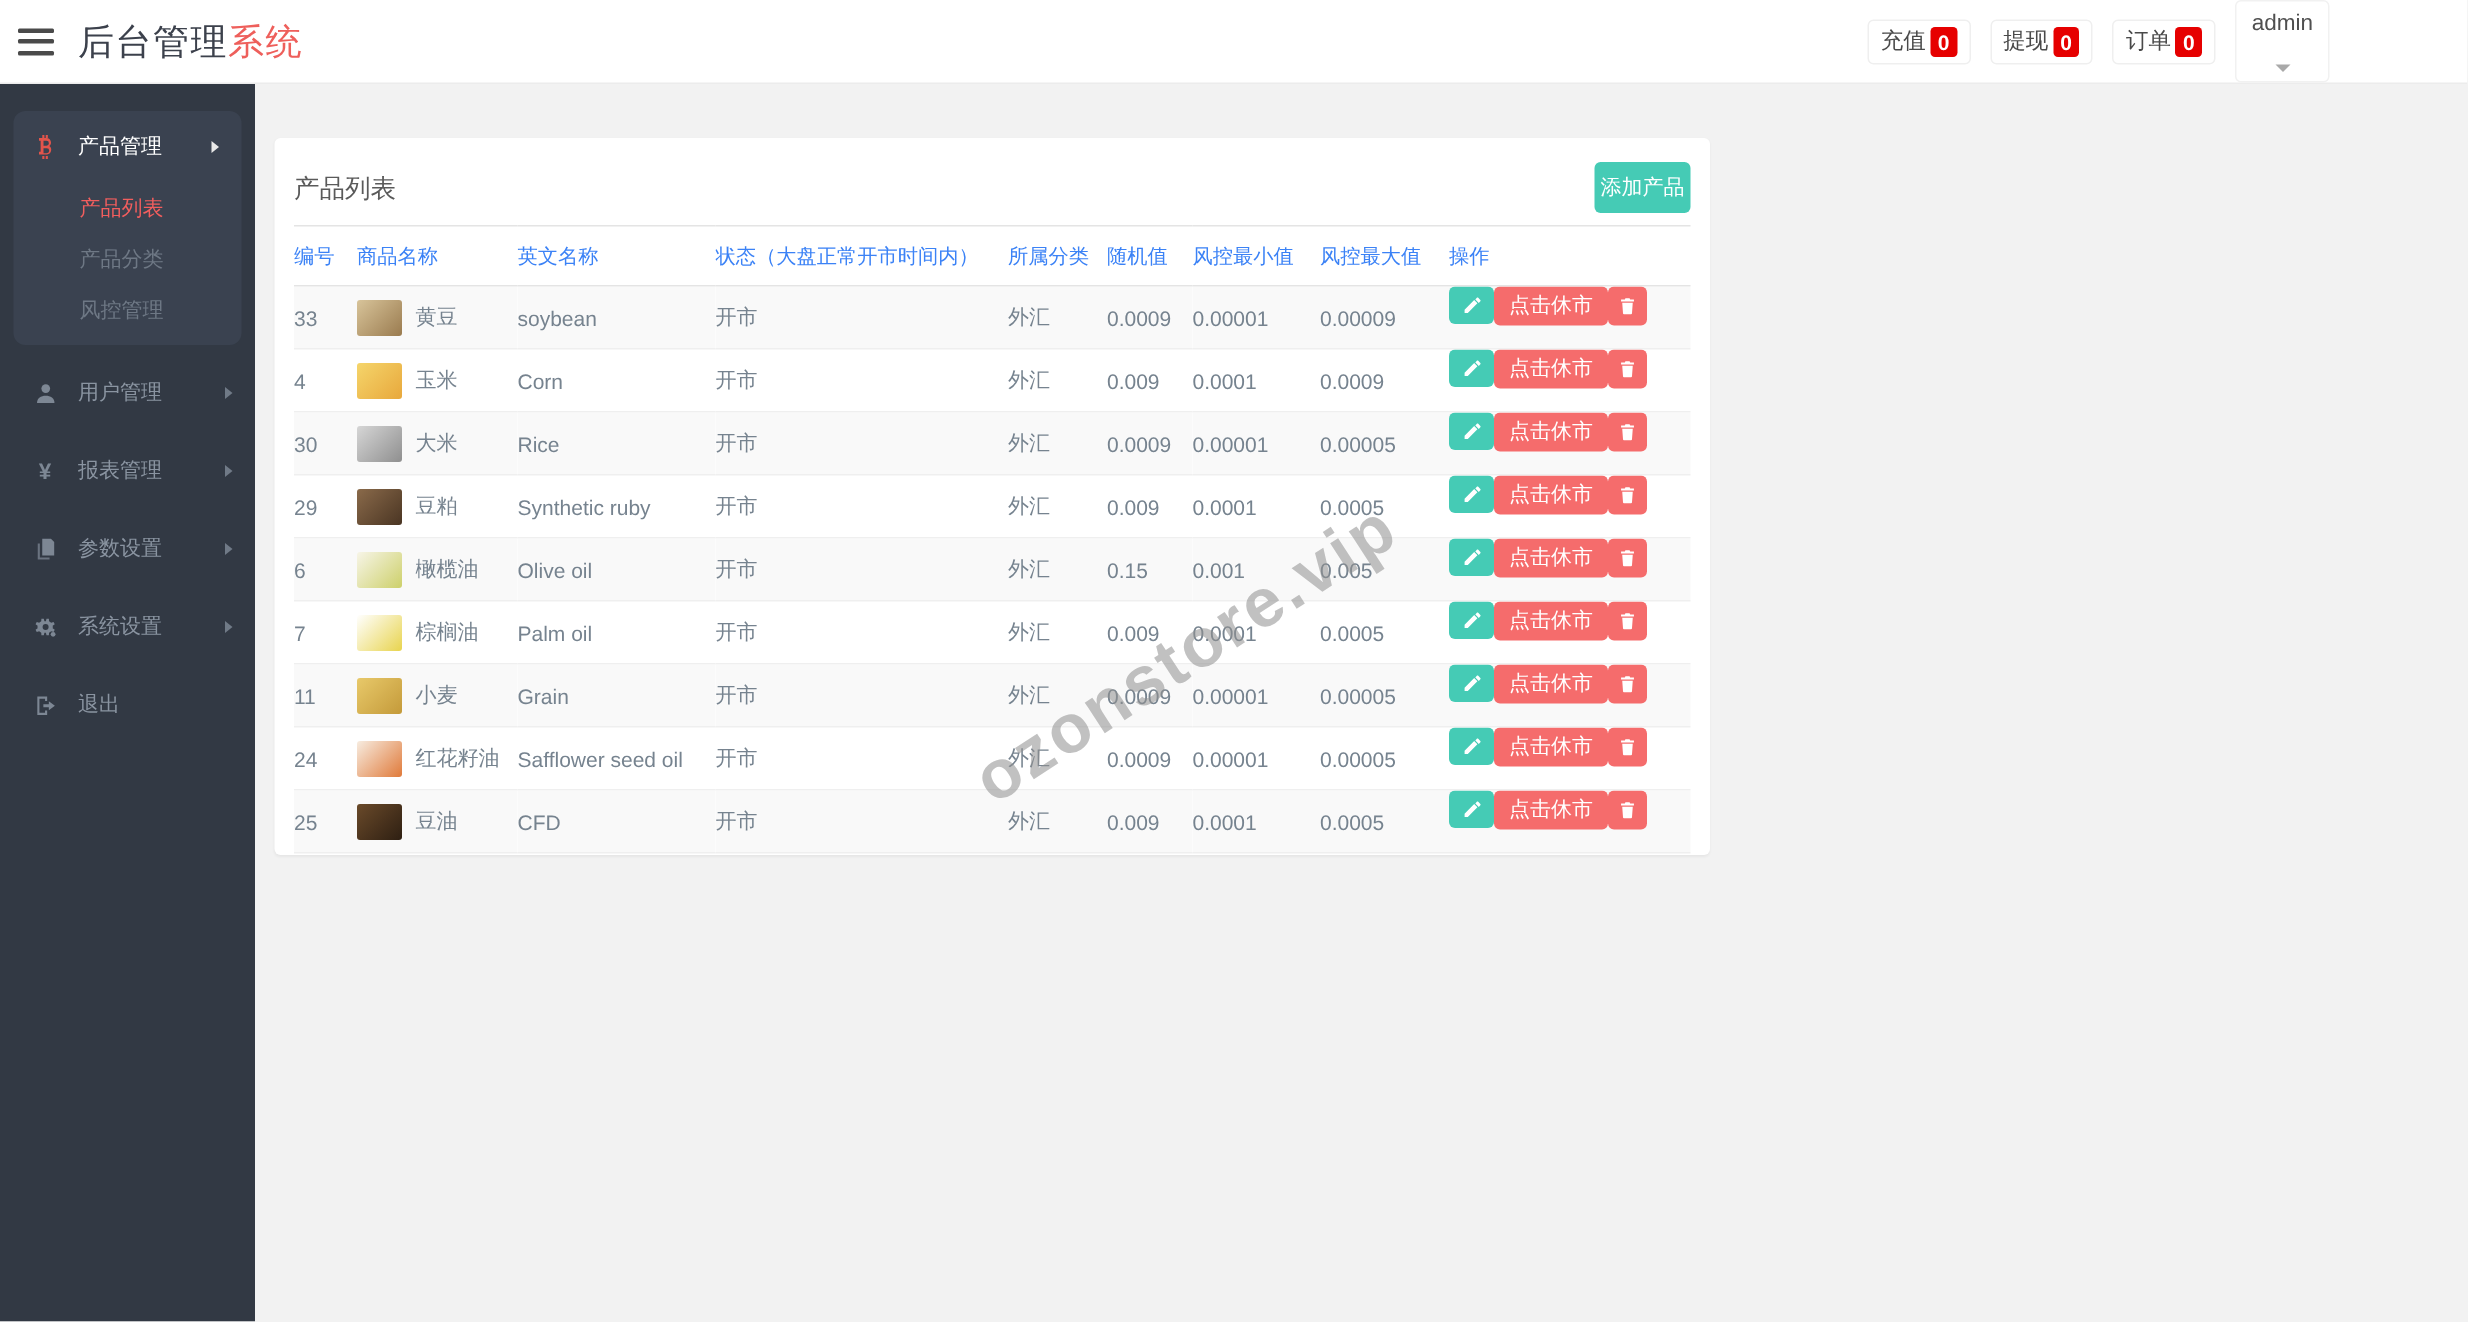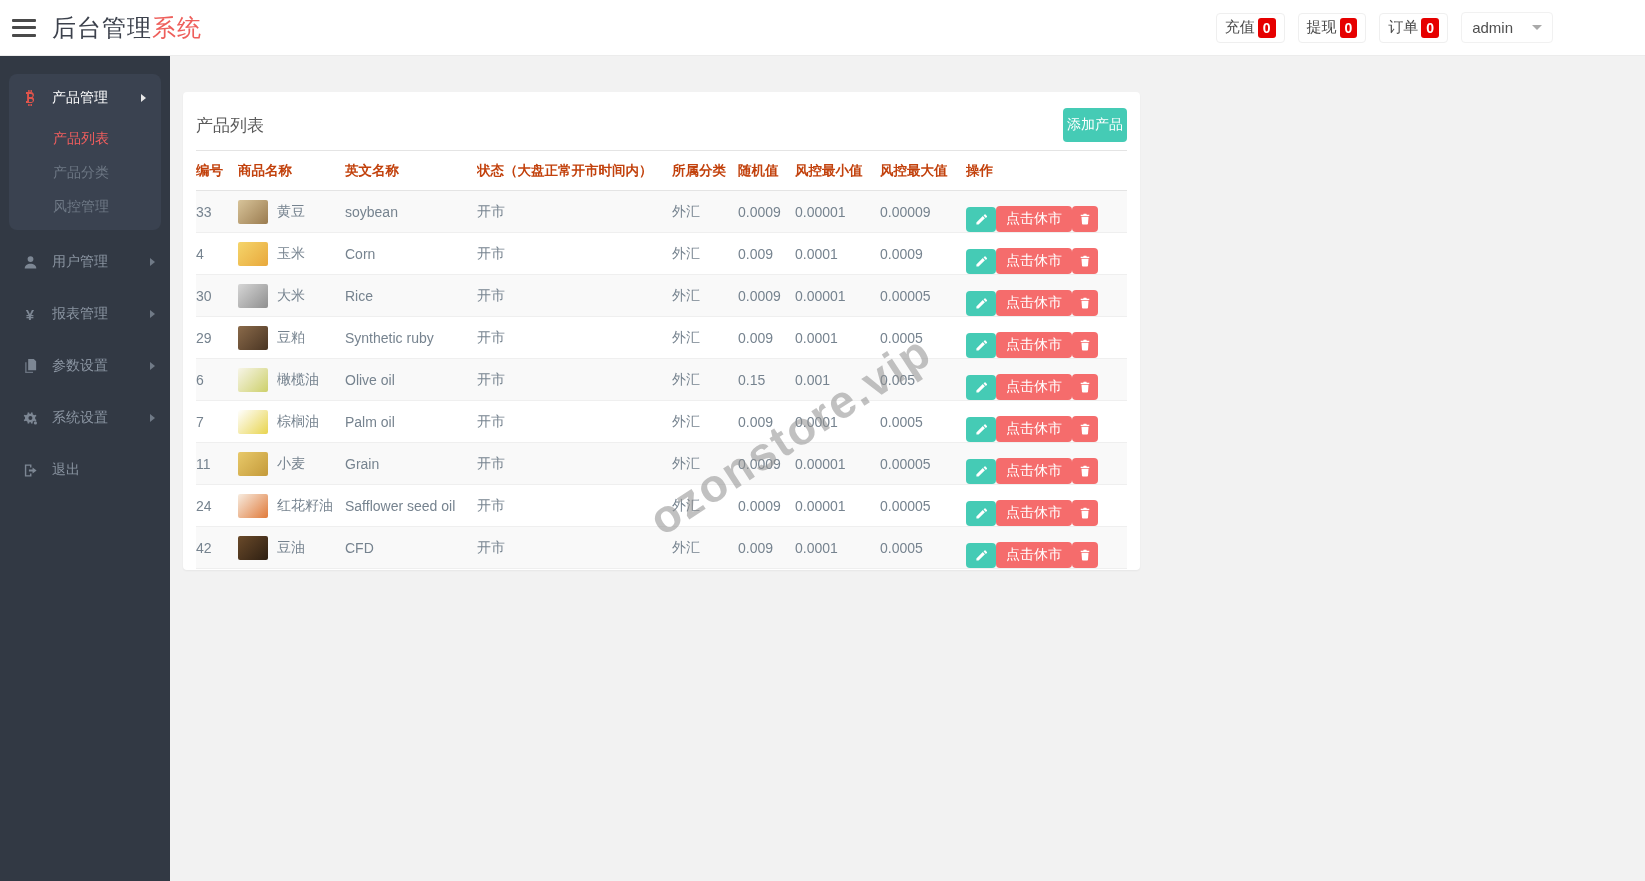--- a/index.html
+++ b/index.html
@@ -25,20 +25,21 @@
     font-family:Liberation Sans, sans-serif;
   }
   .stat-btn .badge {
     display:inline-block; margin-left:3px; background:#e60000; color:#fff;
     font-weight:bold; font-size:14px; line-height:1; padding:3px 5px; border-radius:3px;
   }
   .user-btn {
     display:flex; align-items:center; gap:19px; border:1px solid #f1f1f1; border-radius:4px;
     background:#fff; padding:6px 10px; font-size:15px; color:#4f4f4f; cursor:pointer;
     font-family:inherit;
+    flex-direction:column;
   }
   .caret-down { width:0; height:0; border-left:5px solid transparent; border-right:5px solid transparent; border-top:5px solid #a9a9a9; }
   
   .sidebar {
     position:absolute; top:56px; left:0; bottom:0; width:170px; background:#323944;
     padding-top:10px; z-index:10;
   }
   .side-item {
     height:52px; display:flex; align-items:center; padding:0 15px 0 21px;
     color:#8a94a1; font-size:14px; cursor:pointer; white-space:nowrap;
@@ -64,34 +65,34 @@
     border-radius:4px; box-shadow:0 1px 2px rgba(0,0,0,.05); padding:0 13px 1px 13px;
   }
   .card-header { height:58px; display:flex; align-items:center; justify-content:space-between; padding-top:8px; }
   .card-title { font-size:17px; color:#5a5a5a; }
   .add-btn {
     background:#45cbb5; color:#fff; border:none; border-radius:4px; font-size:14px;
     padding:8px 4px; cursor:pointer; font-family:inherit;
   }
   table { width:100%; border-collapse:collapse; table-layout:fixed; }
   thead th {
-    text-align:left; font-size:13.5px; color:#c2410c; font-weight:bold;
+    text-align:left; font-size:13.5px; color:#3b82f6; font-weight:normal;
     border-top:1px solid #e4e4e4; border-bottom:1px solid #e4e4e4;
     height:40px; white-space:nowrap; overflow:hidden;
   }
   tbody td {
     height:41px; font-size:14px; color:#76838f; border-top:1px solid #efefef;
     white-space:nowrap; overflow:hidden; vertical-align:middle;
   }
   tbody tr:first-child td { border-top:none; }
   tbody tr.odd { background:#f9f9f9; }
   table { border-bottom:1px solid #efefef; }
   .thumb { display:inline-block; width:30px; height:24px; border-radius:2px; vertical-align:middle; margin-right:9px; }
   .name-txt { vertical-align:middle; }
-  .ops { display:flex; align-items:flex-end; gap:0; height:41px; }
+  .ops { display:flex; align-items:flex-start; gap:0; height:41px; }
   .btn-edit {
     width:30px; height:25px; background:#45cbb5; border:none; border-radius:4px;
     display:inline-flex; align-items:center; justify-content:center; cursor:pointer;
   }
   .btn-suspend {
     background:#f56c6c; color:#fff; border:none; border-radius:4px; font-size:14px;
     height:26px; padding:0 10px; cursor:pointer; white-space:nowrap; font-family:inherit;
   }
   .btn-del {
     width:26px; height:26px; background:#f56c6c; border:none; border-radius:4px;
@@ -458,21 +459,21 @@
         <button class="btn-suspend">点击休市</button>
         <button class="btn-del">
           <svg width="12" height="12" viewBox="0 0 14 14">
                     <path fill="#fff" d="M5.4 1h3.2l.5 1H12v1.5H2V2h2.9zM2.9 4.5h8.2l-.6 8.1c0 .5-.5.9-1 .9H4.5c-.5 0-1-.4-1-.9z"></path>
                   </svg>
         </button>
       </span>
     </td>
   </tr>
           <tr class="odd">
-    <td>42</td>
+    <td>25</td>
     <td>
       <span class="thumb" style="background: linear-gradient(135deg, rgb(106, 74, 42), rgb(46, 31, 18));"></span><span class="name-txt">豆油</span>
     </td>
     <td>CFD</td>
     <td>开市</td>
     <td>外汇</td>
     <td>0.009</td>
     <td>0.0001</td>
     <td>0.0005</td>
     <td>

